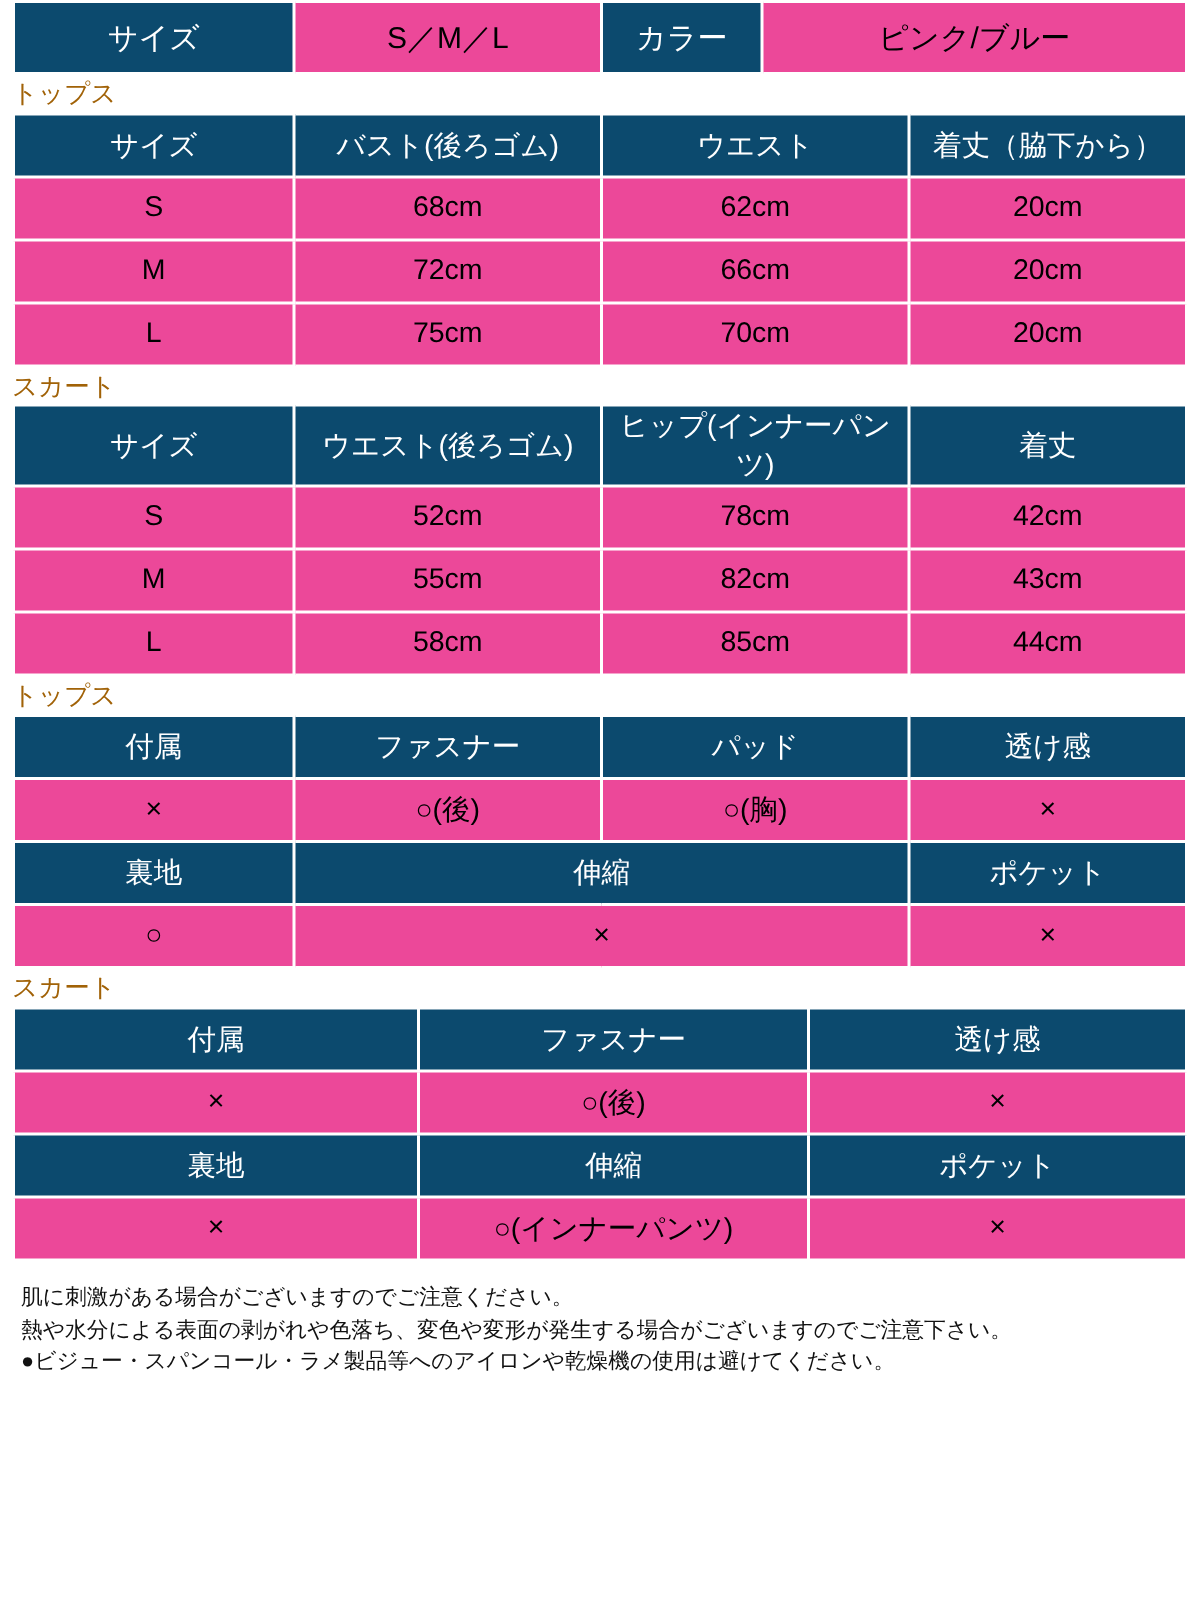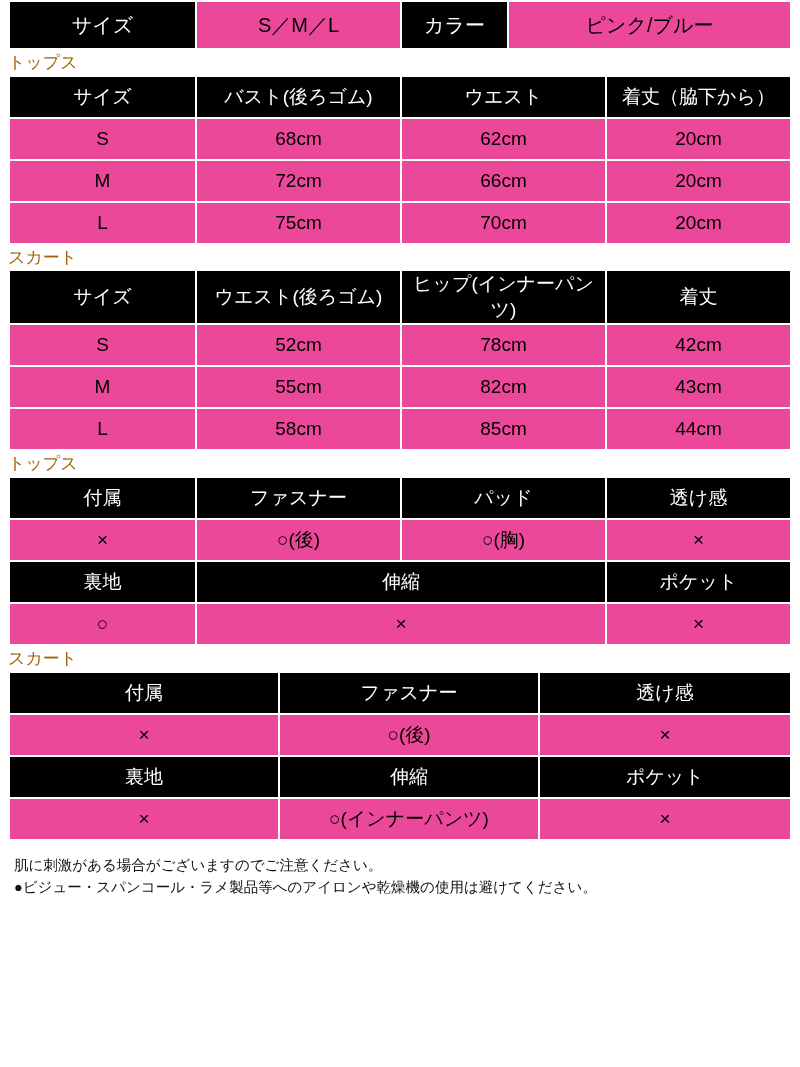--- a/index.html
+++ b/index.html
@@ -28,21 +28,21 @@
     border: 2px solid #ffffff;
     text-align: center;
     vertical-align: middle;
     font-weight: normal;
     font-size: 19px;
     padding: 0;
     height: 40px;
     color: #000000;
   }
   .hdr {
-    background: #000000;
+    background: #0c4a6e;
     color: #ffffff;
     font-size: 19px;
     margin-top: 40px;
   }
   .cell {
     background: #ec4899;
     color: #000000;
   }
   .section-label {
     font-size: 17px;
@@ -184,17 +184,18 @@
       <tr>
         <td class="cell">×</td>
         <td class="cell">○(インナーパンツ)</td>
         <td class="cell">×</td>
       </tr>
     </tbody>
   </table>
 
   <div class="notes">
     <div>肌に刺激がある場合がございますのでご注意ください。</div>
+    <div>熱や水分による表面の剥がれや色落ち、変色や変形が発生する場合がございますのでご注意下さい。</div>
     <div>●ビジュー・スパンコール・ラメ製品等へのアイロンや乾燥機の使用は避けてください。</div>
 
   </div>
 
 </div>
 
 </body></html>

